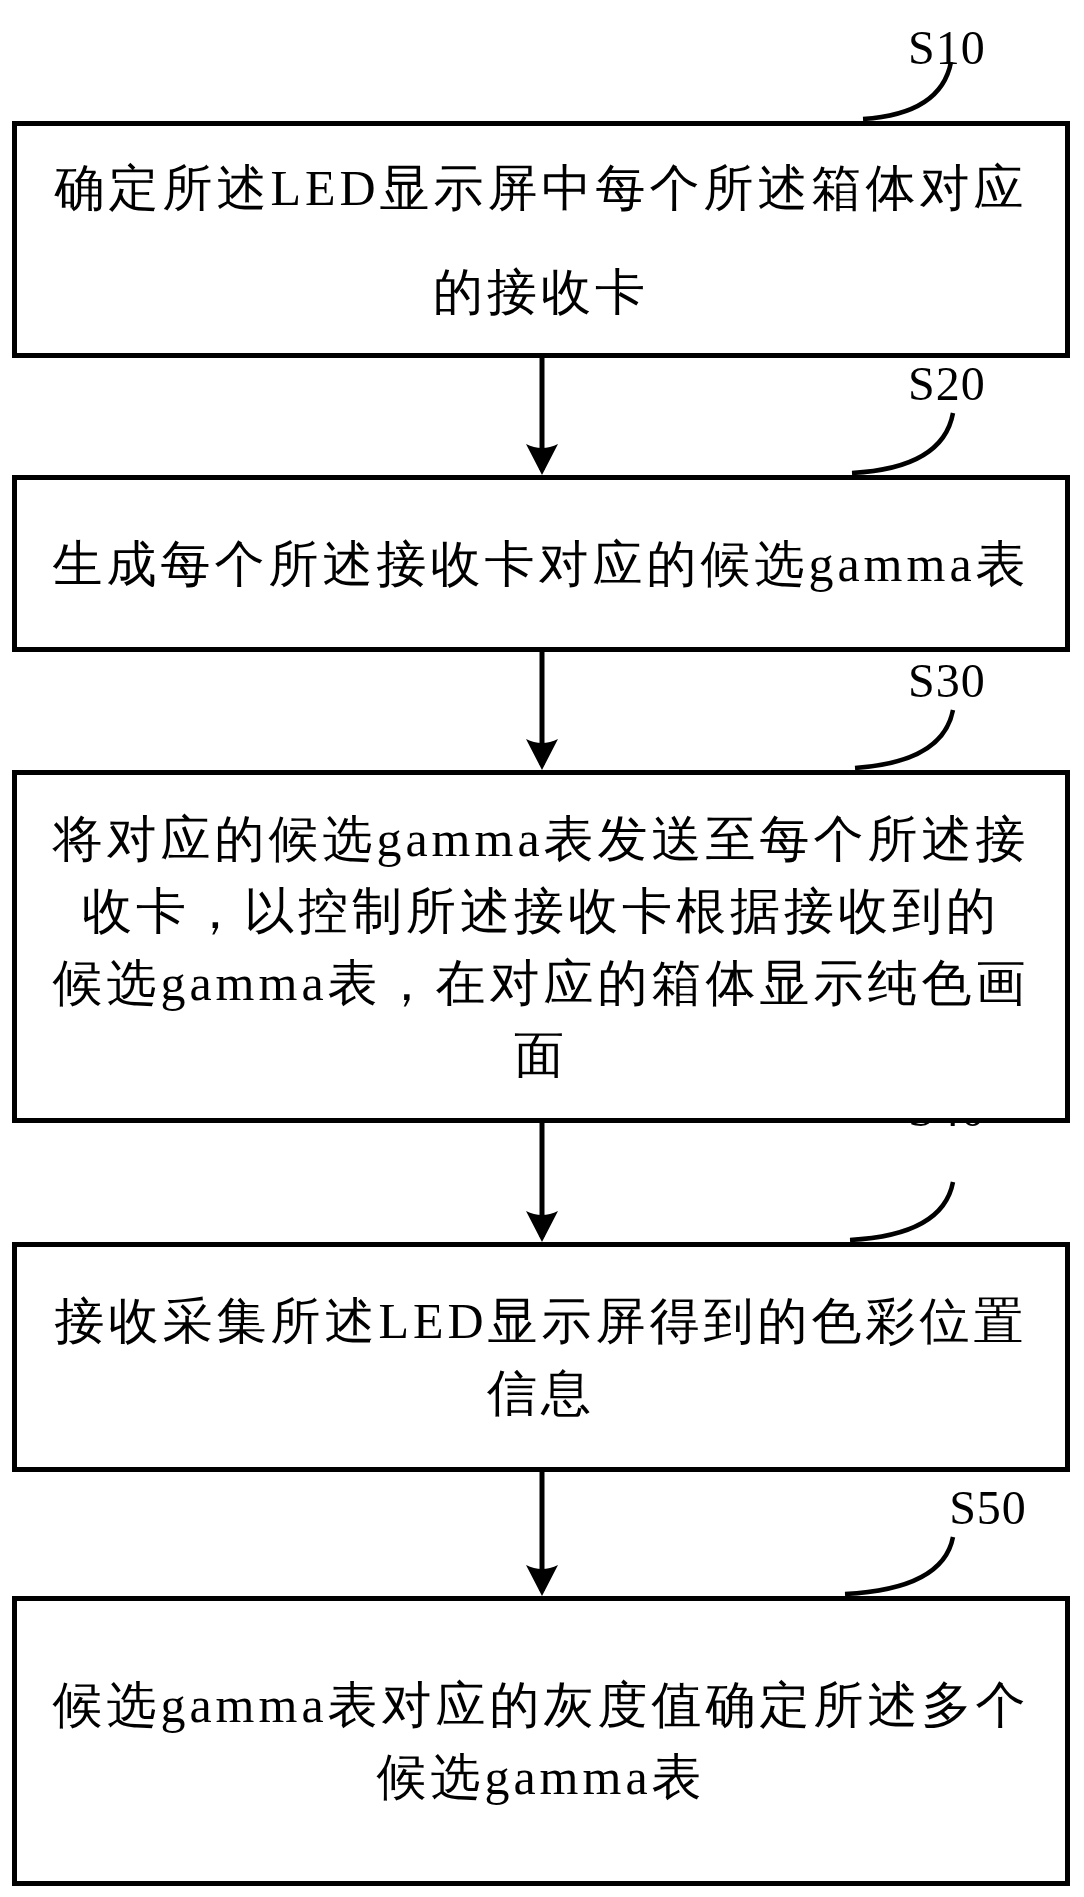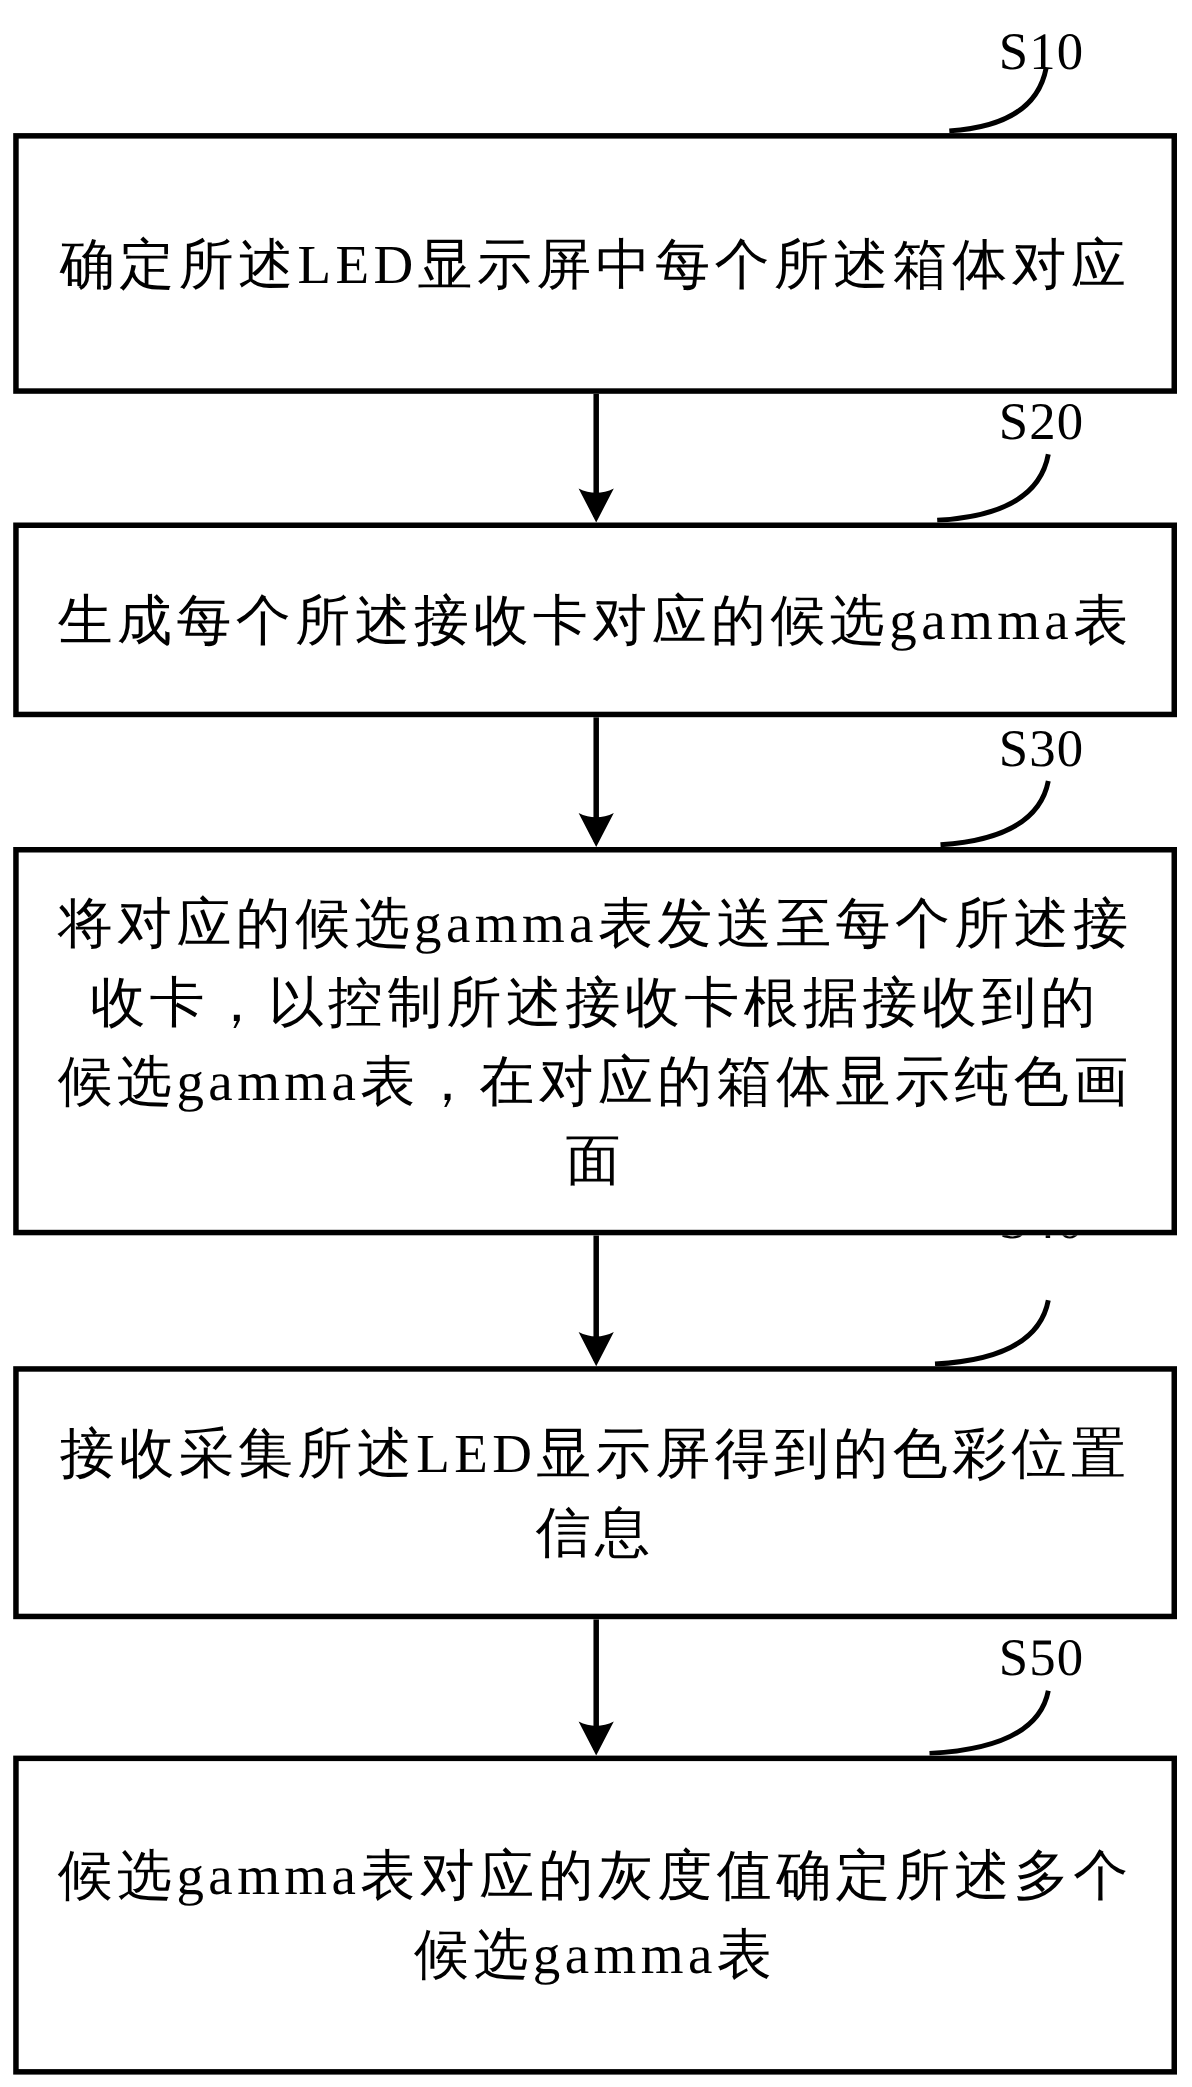--- a/index.html
+++ b/index.html
@@ -82,24 +82,25 @@
     <path d="M953,413 Q943,468 852,473" stroke-width="4.5"></path>
     <path d="M953,710 Q943,762 855,768" stroke-width="4.5"></path>
     <path d="M953,1182 Q943,1235 850,1240" stroke-width="4.5"></path>
     <path d="M953,1537 Q943,1589 845,1594" stroke-width="4.5"></path>
   </svg>
 
   <div class="step-label" style="top:24px;">S10</div>
   <div class="step-label" style="top:360px;">S20</div>
   <div class="step-label" style="top:657px;">S30</div>
   <div class="step-label" style="top:1086px;">S40</div>
-  <div class="step-label" style="top:1484px;">S50</div>
+  <div class="step-label" style="top:1484px;text-align:center;">S50</div>
 
   <div class="step-box" style="top:121px; height:237px;gap:32px;">
     <span class="line">确定所述LED显示屏中每个所述箱体对应</span>
+    <span class="line">的接收卡</span>
   </div>
 
   <div class="step-box" style="top:770px; height:353px;">
     <span class="line">将对应的候选gamma表发送至每个所述接</span>
     <span class="line">收卡，以控制所述接收卡根据接收到的</span>
     <span class="line">候选gamma表，在对应的箱体显示纯色画</span>
     <span class="line">面</span>
   </div>
 
   <div class="step-box" style="top:475px; height:177px;">

